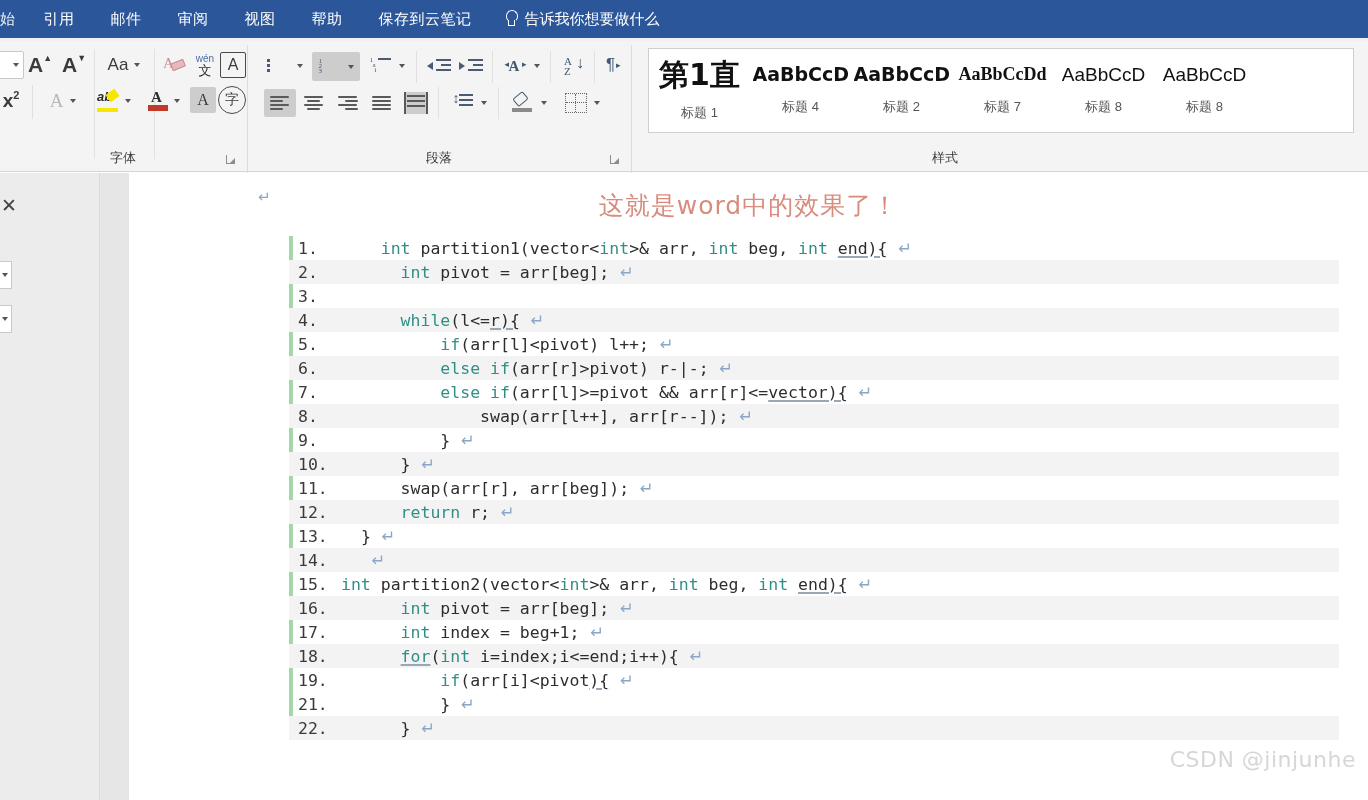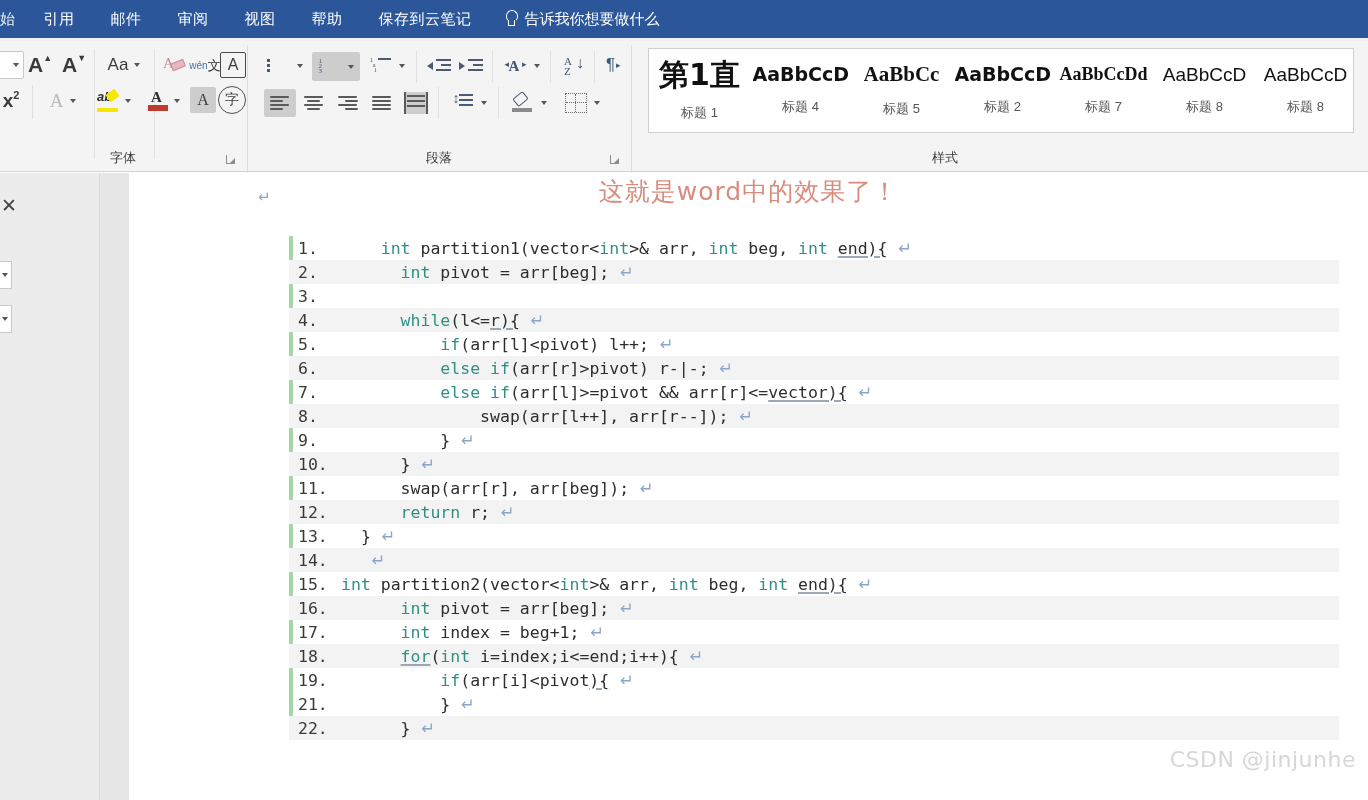--- a/index.html
+++ b/index.html
@@ -177,21 +177,21 @@
     background: #e6e6e6;
   }
 
   #page {
     position: absolute; left: 129px; top: 0;
     width: 1239px; height: 627px;
     background: #ffffff;
   }
 
   #doc-title {
-    position: absolute; left: 0; top: 2px; width: 100%;
+    position: absolute; left: 0; top: 16px; width: 100%;
     text-align: center;
     font-size: 25px; color: #d98b7e;
     letter-spacing: 1px;
     font-family: "DejaVu Sans", sans-serif;
   }
   #pilcrow-top {
     position: absolute; left: 129px; top: 15px;
     font-size: 15px; color: #8aa7c7;
   }
 
@@ -277,21 +277,21 @@
 
     <div class="grp-sep" style="left:154px;"></div>
 
     <div class="btn" style="left:160px; top:10px; width:30px; height:28px;">
       <span style="position:relative; width:26px; height:22px;">
         <span style="position:absolute; left:1px; top:1px; font-size:15px; color:#c98a92; font-family:'Liberation Serif',serif;">A</span>
         <span style="position:absolute; left:9px; top:7px; width:14px; height:8px; background:#e7b9bf; border:1px solid #c98a92; transform:rotate(-22deg); border-radius:1px;"></span>
       </span>
     </div>
 
-    <div class="btn" style="left:190px; top:9px; width:30px; height:30px; flex-direction:row; gap:0;">
+    <div class="btn" style="left:190px; top:9px; width:30px; height:30px; flex-direction:column; gap:0;">
       <span style="font-size:10px; color:#4a6fa5; line-height:11px;">wén</span>
       <span style="font-size:13px; color:#2d2d2d; line-height:13px;">文</span>
     </div>
 
     <div class="btn" style="left:220px; top:11px; width:26px; height:26px; border:1.6px solid #4a4a4a; font-size:16px;">
       <span>A</span>
     </div>
 
     <div class="btn" style="left:-4px; top:46px; width:30px; height:28px; font-size:19px; font-weight:700;">
       <span>x</span>
@@ -512,24 +512,20 @@
 </div>
 
 <div id="styles-gallery">
     <div class="style-item">
       <div class="style-prev" style="font-family:&quot;DejaVu Sans&quot;,sans-serif;font-weight:700;font-size:30px;">第1直</div>
       <div class="style-name">标题 1</div>
     </div>
     <div class="style-item">
       <div class="style-prev" style="font-family:&quot;DejaVu Sans&quot;,sans-serif;font-weight:700;font-size:19px;">AaBbCcD</div>
       <div class="style-name">标题 4</div>
-    </div>
-    <div class="style-item">
-      <div class="style-prev" style="font-family:&quot;Liberation Serif&quot;,serif;font-weight:700;font-size:21px;">AaBbCc</div>
-      <div class="style-name">标题 5</div>
     </div>
     <div class="style-item">
       <div class="style-prev" style="font-family:&quot;DejaVu Sans&quot;,sans-serif;font-weight:700;font-size:19px;">AaBbCcD</div>
       <div class="style-name">标题 2</div>
     </div>
     <div class="style-item">
       <div class="style-prev" style="font-family:&quot;Liberation Serif&quot;,serif;font-weight:700;font-size:18px;">AaBbCcDd</div>
       <div class="style-name">标题 7</div>
     </div>
     <div class="style-item">

